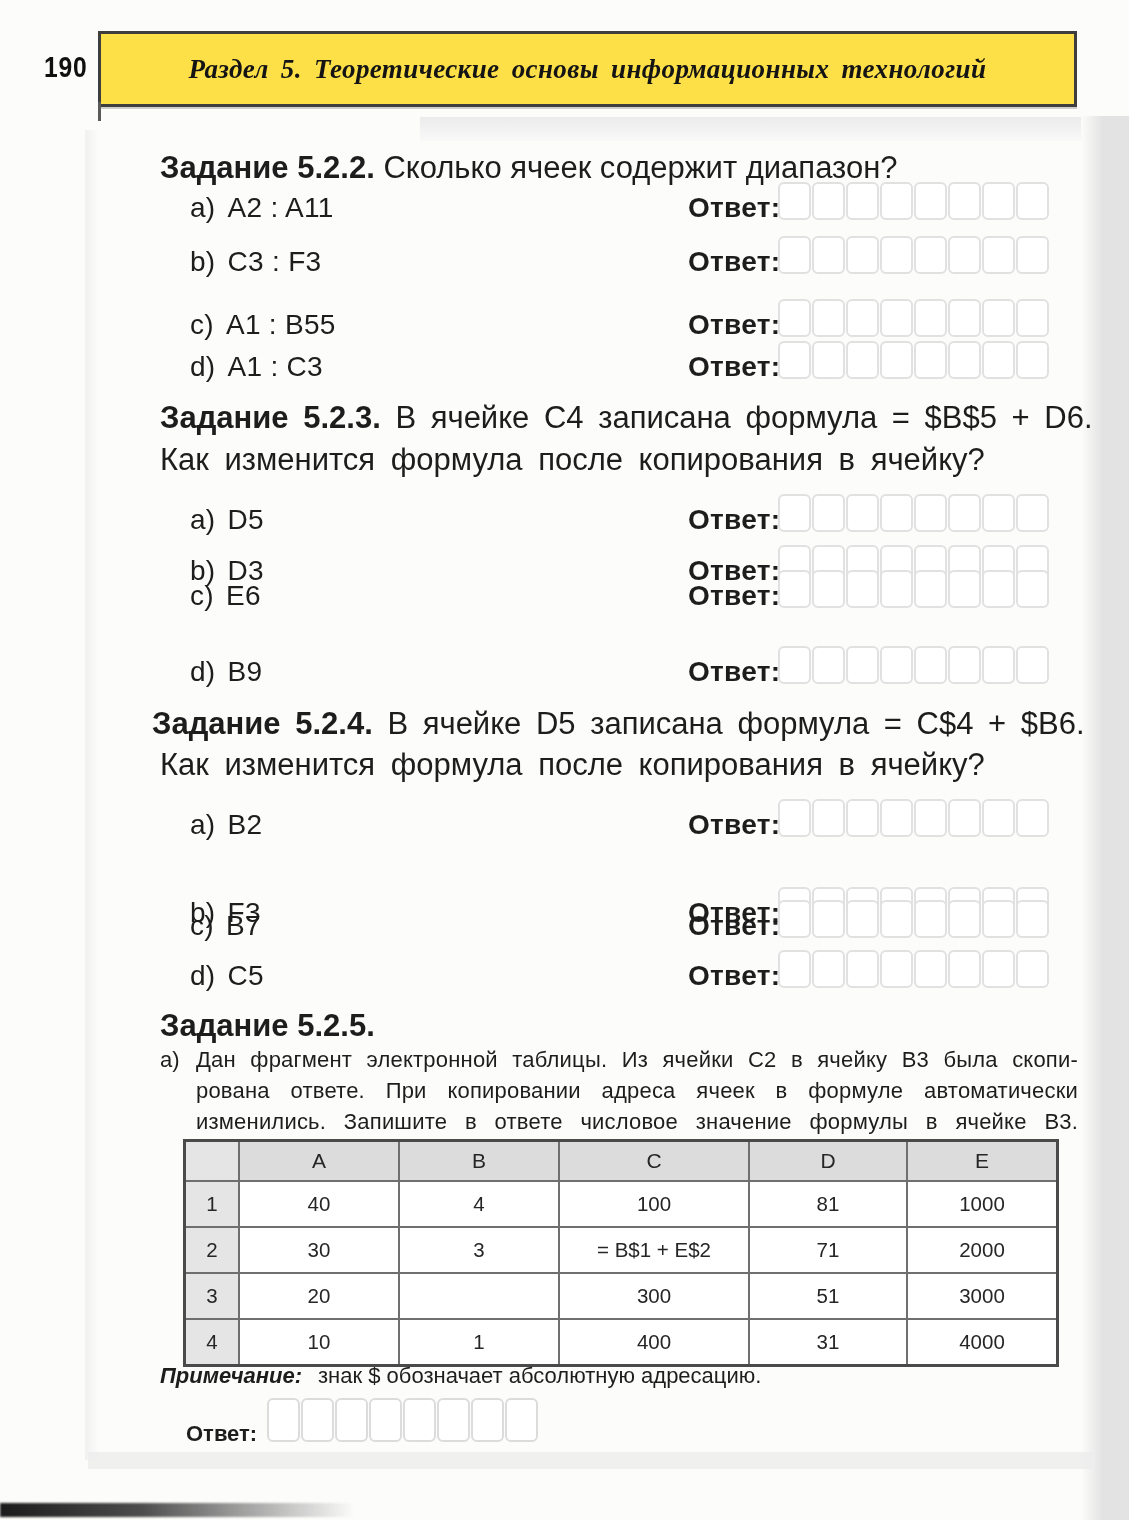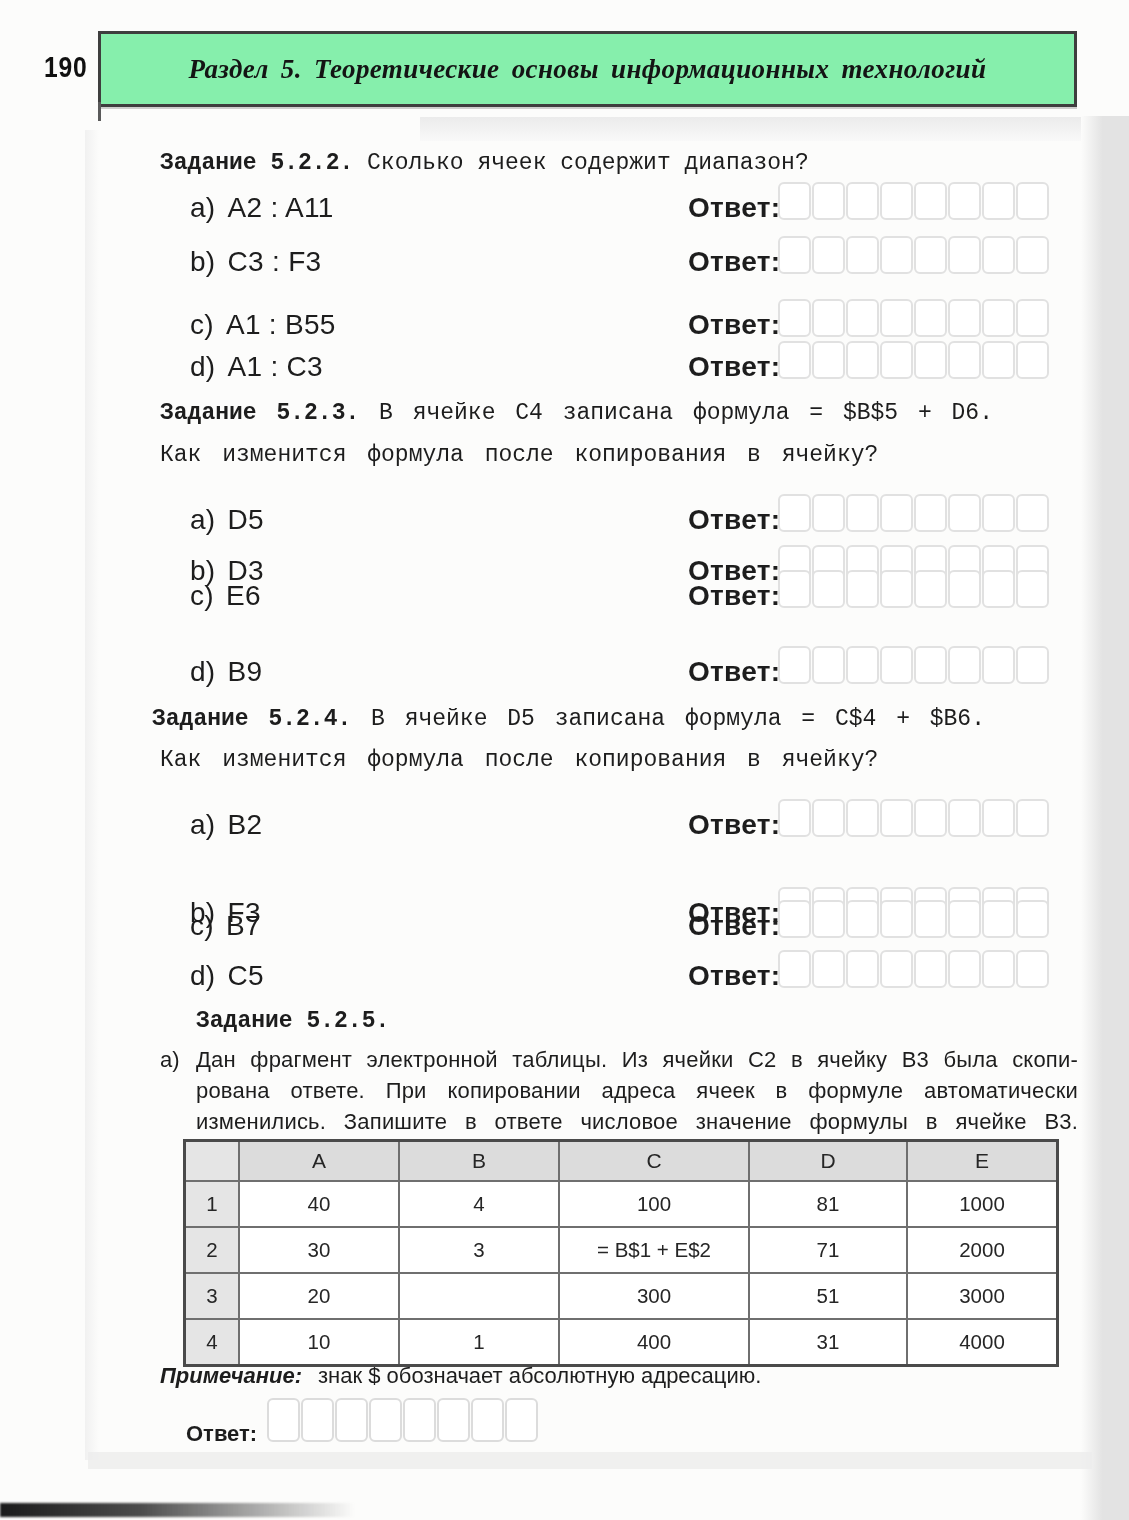--- a/index.html
+++ b/index.html
@@ -16,27 +16,27 @@
   .art-top{left:420px;top:117px;width:661px;height:24px;
     background:linear-gradient(#ebebeb,#f9f9f9);}
   .art-left{left:85px;top:130px;width:14px;height:1330px;opacity:.75;
     background:linear-gradient(to right,#ededed,rgba(237,237,237,0));}
   .art-bottom{left:88px;top:1452px;width:1004px;height:17px;background:#ececec;opacity:.8;}
   .art-smudge{left:0;top:1503px;width:355px;height:14px;filter:blur(1px);
     background:linear-gradient(to right,#1b1b1b,#4d4d4d 40%,rgba(130,130,130,0));}
   
   .page-num{left:44px;top:50px;font-size:30px;font-weight:800;letter-spacing:1px;color:#101010;
     transform:scaleX(.82);transform-origin:left center;}
-  .header-box{left:98px;top:31px;width:973px;height:70px;border:3px solid #3e3e3e;background:#86efac;
+  .header-box{left:98px;top:31px;width:973px;height:70px;border:3px solid #3e3e3e;background:#fde047;
     display:flex;align-items:center;justify-content:center;box-shadow:0 2px 0 rgba(120,120,120,.35);}
   .header-title{font-family:"Liberation Serif", serif;font-style:italic;font-weight:700;
     font-size:27px;letter-spacing:.4px;word-spacing:5px;color:#141414;white-space:nowrap;}
   .header-tick{left:98px;top:102px;width:3px;height:19px;background:#5a5a5a;}
   
-  .task-title{font-size:23px;white-space:nowrap;font-family:Liberation Mono, monospace;}
+  .task-title{font-size:31px;white-space:nowrap;}
   .b{font-weight:700;}
   .ws6{word-spacing:6px;}
   .ws7{word-spacing:7px;}
   .opt-row{left:160px;width:920px;height:44px;font-size:28px;}
   .opt-text{position:absolute;left:30px;top:0;white-space:nowrap;letter-spacing:.3px;}
   .opt-text .opt-key{margin-right:12px;}
   .ans-label{position:absolute;left:528px;top:0;font-weight:700;letter-spacing:.3px;}
   .strip{position:absolute;display:flex;}
   .strip-inrow{left:618px;top:-10px;}
   .cell{width:33px;height:38px;box-sizing:border-box;background:#fff;
@@ -251,21 +251,21 @@
       <span class="cell"></span>
       <span class="cell"></span>
       <span class="cell"></span>
       <span class="cell"></span>
       <span class="cell"></span>
       <span class="cell"></span>
       <span class="cell"></span>
     </span>
 </div>
 
-<div class="abs task-title b" style="left:160px;top:1008px;margin-left:36px;">Задание 5.2.5.</div>
+<div class="abs task-title b" style="left:160px;top:1008px;">Задание 5.2.5.</div>
 <div class="abs para-key">a)</div>
 <div class="abs para-line" style="top:1047px;">Дан фрагмент электронной таблицы. Из ячейки C2 в ячейку B3 была скопи-</div>
 <div class="abs para-line" style="top:1078px;">рована ответе. При копировании адреса ячеек в формуле автоматически</div>
 <div class="abs para-line" style="top:1109px;">изменились. Запишите в ответе числовое значение формулы в ячейке B3.</div>
 
 <table class="abs sheet">
   <tbody>
       <tr>
     <td class="hdr rnum c0"></td>
     <td class="hdr c1">A</td>

